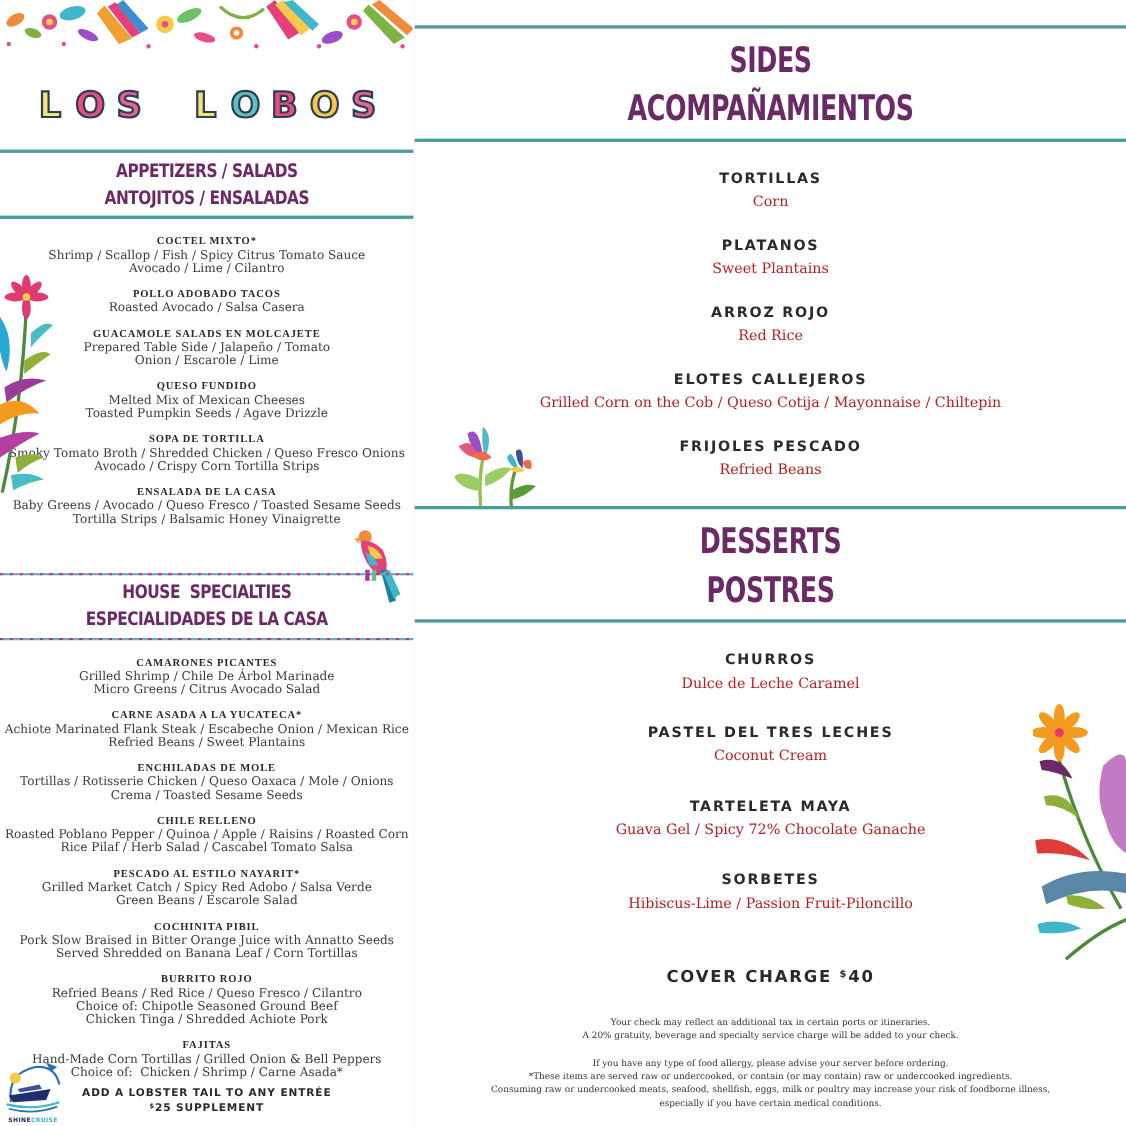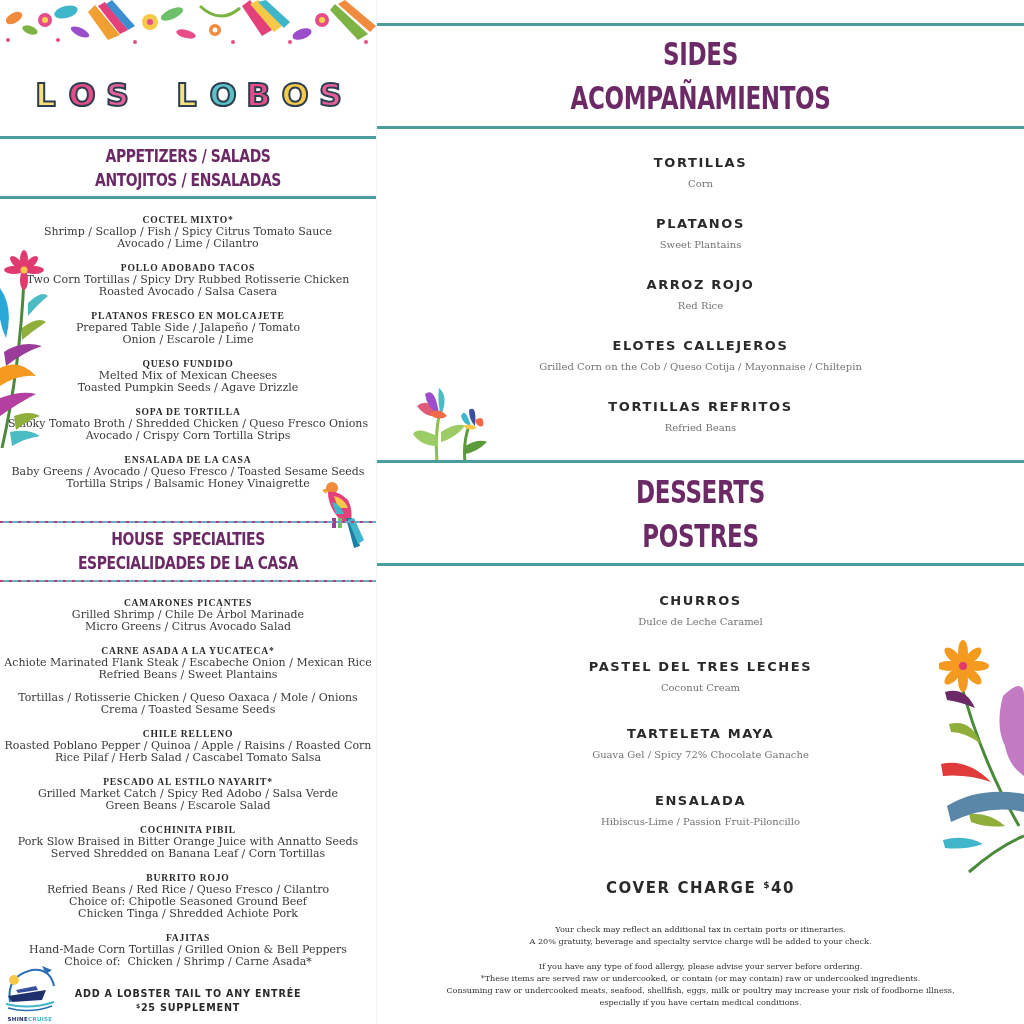--- a/index.html
+++ b/index.html
@@ -33,21 +33,21 @@
   .items-left { position: absolute; left: 0; width: 376px; text-align: center; }
   .item-left { margin-bottom: 11px; }
   .item-left .name { font-family: Liberation Serif, serif; font-weight: bold; font-size: 9.6px;
     color: #2a2a2a; letter-spacing: 0.8px; line-height: 13px; }
   .item-left .desc { font-family: "DejaVu Serif", serif; font-size: 11px; color: #3a3a3a;
     line-height: 12px; }
 
   .items-right { position: absolute; left: 0; width: 647px; text-align: center; }
   .item-right .name { font-family: "DejaVu Sans", sans-serif; font-weight: bold; font-size: 13px;
     color: #2a2a2a; letter-spacing: 1.6px; line-height: 20px; }
-  .item-right .desc { font-family: "DejaVu Serif", serif; font-size: 10px; color: #737373;
+  .item-right .desc { font-family: "DejaVu Serif", serif; font-size: 13px; color: #b91c1c;
     line-height: 21px; }
 
   .cover { position: absolute; left: 0; top: 879px; width: 647px; text-align: center;
     font-family: "DejaVu Sans", sans-serif; font-weight: bold; font-size: 15px; letter-spacing: 1.6px; color: #2a2a2a; }
   .cover sup { font-size: 9px; vertical-align: 5px; }
 
   .notes { position: absolute; left: 0; width: 647px; text-align: center; font-family: "DejaVu Serif", serif;
     font-size: 8.1px; line-height: 12px; color: #333; }
 
   .lobster { position: absolute; left: 0; top: 988px; width: 376px; text-align: center;
@@ -117,25 +117,24 @@
   <div class="teal-rule" style="left:0;top:196px;width:376px;"></div>
 
   <div class="items-left" style="top:213px;">
     <div class="item-left">
       <div class="name">COCTEL MIXTO*</div>
       <div class="desc">Shrimp / Scallop / Fish / Spicy Citrus Tomato Sauce</div>
       <div class="desc">Avocado / Lime / Cilantro</div>
     </div>
     <div class="item-left">
       <div class="name">POLLO ADOBADO TACOS</div>
-      <div class="desc">Two Corn Tortillas / Spicy Dry Rubbed Rotisserie Chicken</div>
       <div class="desc">Roasted Avocado / Salsa Casera</div>
     </div>
     <div class="item-left">
-      <div class="name">PLATANOS FRESCO EN MOLCAJETE</div>
+      <div class="name">GUACAMOLE SALADS EN MOLCAJETE</div>
       <div class="desc">Prepared Table Side / Jalapeño / Tomato</div>
       <div class="desc">Onion / Escarole / Lime</div>
     </div>
     <div class="item-left">
       <div class="name">QUESO FUNDIDO</div>
       <div class="desc">Melted Mix of Mexican Cheeses</div>
       <div class="desc">Toasted Pumpkin Seeds / Agave Drizzle</div>
     </div>
     <div class="item-left">
       <div class="name">SOPA DE TORTILLA</div>
@@ -194,20 +193,21 @@
       <div class="name">CAMARONES PICANTES</div>
       <div class="desc">Grilled Shrimp / Chile De Árbol Marinade</div>
       <div class="desc">Micro Greens / Citrus Avocado Salad</div>
     </div>
     <div class="item-left">
       <div class="name">CARNE ASADA A LA YUCATECA*</div>
       <div class="desc">Achiote Marinated Flank Steak / Escabeche Onion / Mexican Rice</div>
       <div class="desc">Refried Beans / Sweet Plantains</div>
     </div>
     <div class="item-left">
+      <div class="name">ENCHILADAS DE MOLE</div>
       <div class="desc">Tortillas / Rotisserie Chicken / Queso Oaxaca / Mole / Onions</div>
       <div class="desc">Crema / Toasted Sesame Seeds</div>
     </div>
     <div class="item-left">
       <div class="name">CHILE RELLENO</div>
       <div class="desc">Roasted Poblano Pepper / Quinoa / Apple / Raisins / Roasted Corn</div>
       <div class="desc">Rice Pilaf / Herb Salad / Cascabel Tomato Salsa</div>
     </div>
     <div class="item-left">
       <div class="name">PESCADO AL ESTILO NAYARIT*</div>
@@ -272,21 +272,21 @@
     </div>
     <div class="item-right" style="height:61px;">
       <div class="name">ARROZ ROJO</div>
       <div class="desc">Red Rice</div>
     </div>
     <div class="item-right" style="height:61px;">
       <div class="name">ELOTES CALLEJEROS</div>
       <div class="desc">Grilled Corn on the Cob / Queso Cotija / Mayonnaise / Chiltepin</div>
     </div>
     <div class="item-right" style="height:61px;">
-      <div class="name">TORTILLAS REFRITOS</div>
+      <div class="name">FRIJOLES PESCADO</div>
       <div class="desc">Refried Beans</div>
     </div>
   </div>
 
   <svg class="deco" style="left:30px;top:386px;" width="104" height="76" viewBox="0 0 104 76">
     <path d="M30 76 Q28 50 32 30" stroke="#8fbf4a" stroke-width="3" fill="none"></path>
     <path d="M58 76 Q56 56 62 40" stroke="#5a9a3a" stroke-width="3" fill="none"></path>
     <path d="M30 50 Q10 40 6 48 Q14 60 30 60 Z" fill="#9ccc65"></path>
     <path d="M34 46 Q50 36 58 40 Q48 52 34 56 Z" fill="#9ccc65"></path>
     <path d="M58 60 Q72 52 80 56 Q70 66 58 68 Z" fill="#5a9a3a"></path>
@@ -314,21 +314,21 @@
     </div>
     <div class="item-right" style="height:67px;">
       <div class="name">PASTEL DEL TRES LECHES</div>
       <div class="desc">Coconut Cream</div>
     </div>
     <div class="item-right" style="height:67px;">
       <div class="name">TARTELETA MAYA</div>
       <div class="desc">Guava Gel / Spicy 72% Chocolate Ganache</div>
     </div>
     <div class="item-right" style="height:66px;">
-      <div class="name">ENSALADA</div>
+      <div class="name">SORBETES</div>
       <div class="desc">Hibiscus-Lime / Passion Fruit-Piloncillo</div>
     </div>
   </div>
 
   <svg class="deco" style="left:562px;top:636px;" width="85" height="240" viewBox="0 0 85 240">
     <path d="M20 40 Q40 120 80 190" stroke="#4a8a3a" stroke-width="3" fill="none"></path>
     <path d="M30 236 Q60 210 85 200" stroke="#4a8a3a" stroke-width="3" fill="none"></path>
     <g transform="translate(24 30)">
       <ellipse cx="0" cy="-14" rx="5" ry="12" fill="#f39a1f"></ellipse>
       <ellipse cx="0" cy="14" rx="5" ry="12" fill="#f39a1f"></ellipse>

